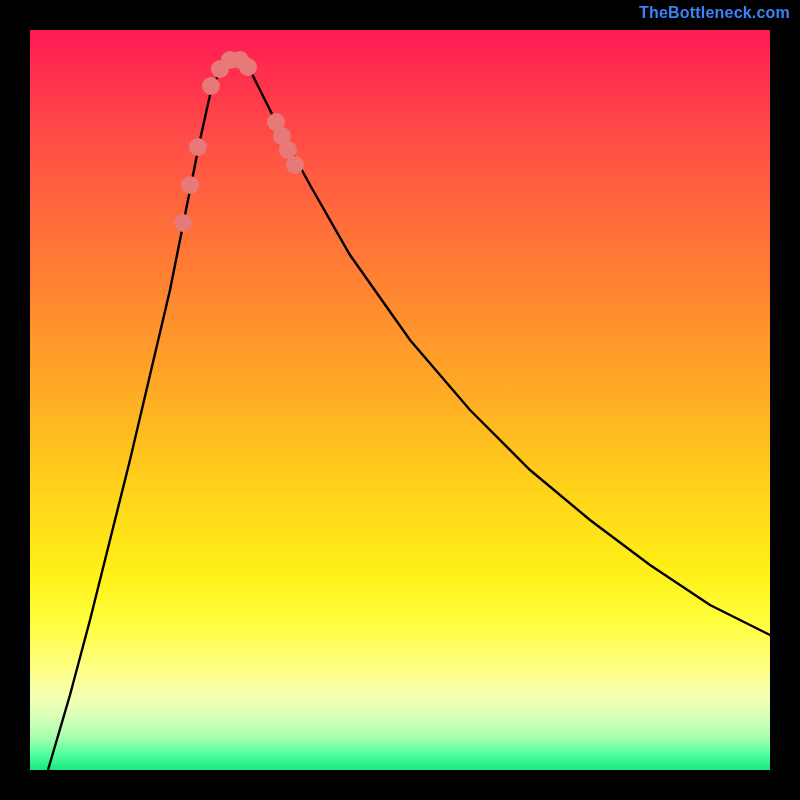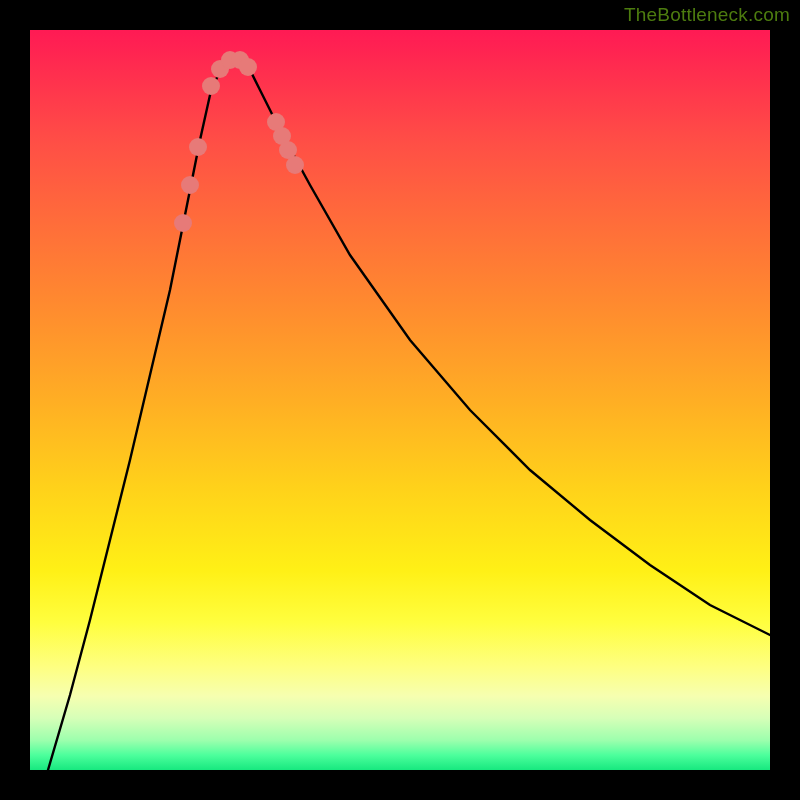--- a/index.html
+++ b/index.html
@@ -32,24 +32,24 @@
       #d6ffb8 93%,
       #9cffad 96%,
       #4cff9c 98%,
       #17e87f 100%
     );
   }
   .watermark {
     position: absolute;
     top: 4px;
     right: 10px;
-    color: #4d7c0f;
-    font-size: 19px;
+    color: #3b82f6;
+    font-size: 16px;
     letter-spacing: 0.2px;
-    font-weight: 400;
+    font-weight: 700;
     font-family: Arial, sans-serif;
   }
   svg.curve {
     position: absolute;
     left: 0;
     top: 0;
     width: 740px;
     height: 740px;
   }
 </style>

